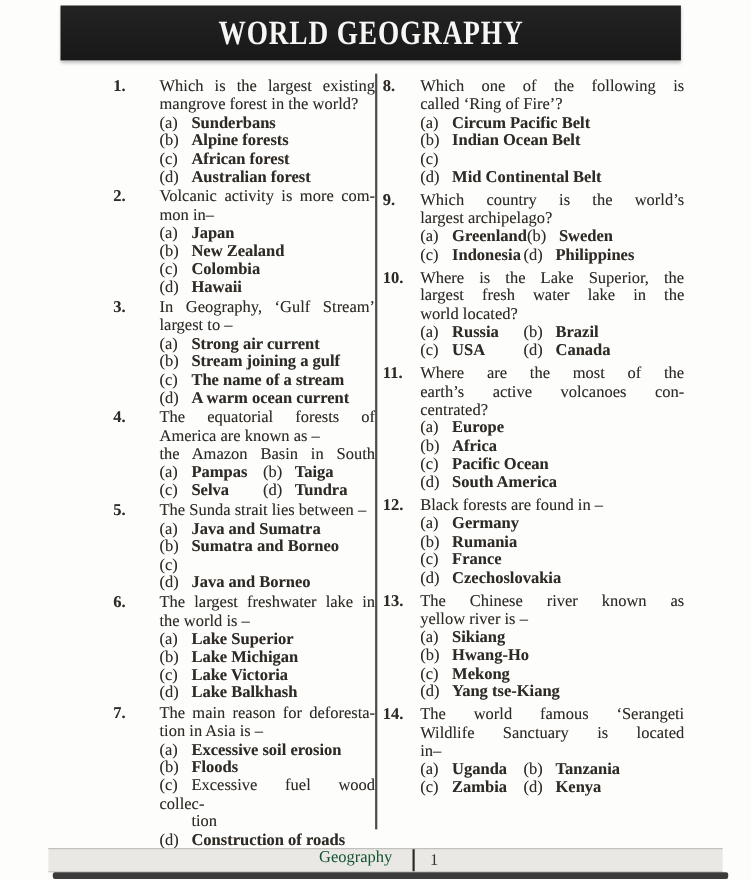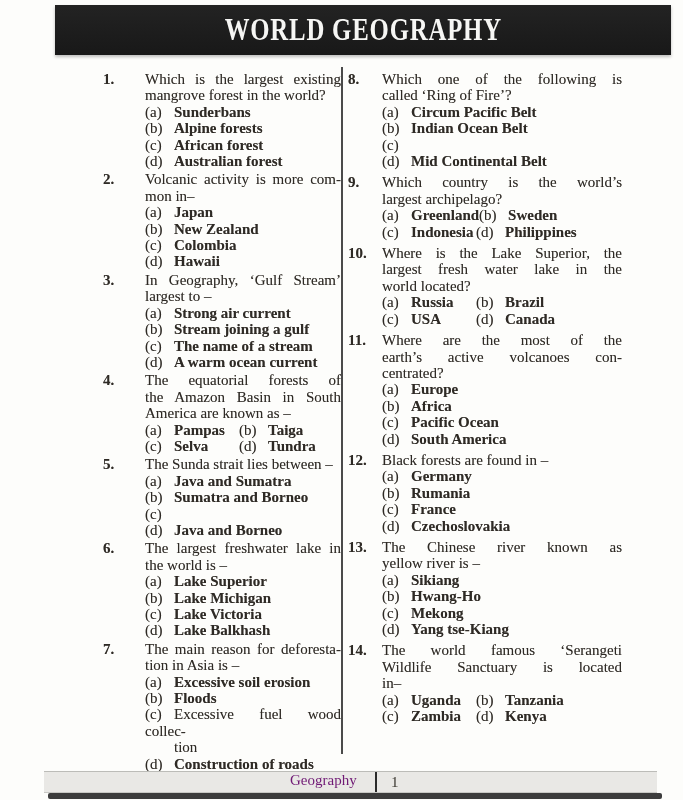--- a/index.html
+++ b/index.html
@@ -12,21 +12,21 @@
   .page {
     position: relative;
     width: 683px; height: 800px;
     background: #fdfdfb;
     color: #2e2a25;
   }
   
   .header-bar {
     position: absolute;
     left: 55px; top: 5px;
-    width: 616px; height: 50px;
+    width: 564px; height: 50px;
     background: linear-gradient(#232323, #181818);
     display: flex; align-items: center; justify-content: center;
     box-shadow: 0 2px 3px rgba(0,0,0,0.25);
   }
   .header-title {
     color: #f6f6f4;
     font-family: "Liberation Serif", serif;
     font-weight: 700;
     font-size: 31px;
     letter-spacing: 1px;
@@ -74,21 +74,21 @@
     position: absolute;
     left: 44px; top: 771px;
     width: 613px; height: 22px;
     background: #e9e8e5;
     border-top: 1px solid #bcbcb8;
     border-bottom: 1px solid #c8c8c4;
     box-sizing: border-box;
   }
   .footer-label {
     position: absolute; left: 246px; top: 0;
-    font-size: 15px; color: #701a75;
+    font-size: 15px; color: #14532d;
   }
   .footer-vdiv {
     position: absolute; left: 331px; top: 0; bottom: 0;
     width: 2px; background: #2b2b2b;
   }
   .footer-page {
     position: absolute; left: 347px; top: 2px;
     font-size: 15px; color: #3a362f;
   }
   .footer-rule {
@@ -174,22 +174,22 @@
           <div class="opt">
             <span class="olabel">(d)</span>
             <span class="otext">A warm ocean current</span>
           </div>
         </div>
       </div>
       <div class="question">
         <div class="qnum">4.</div>
         <div class="qbody">
           <div class="qline j">The equatorial forests of</div>
+          <div class="qline">America are known as –</div>
           <div class="qline j">the Amazon Basin in South</div>
-          <div class="qline">America are known as –</div>
           <div class="opt2row">
             <div class="cell1">
               <span class="olabel">(a)</span>
               <span class="otext">Pampas</span>
             </div>
             <div class="cell2">
               <span class="olabel">(b)</span>
               <span class="otext">Taiga</span>
             </div>
           </div>

